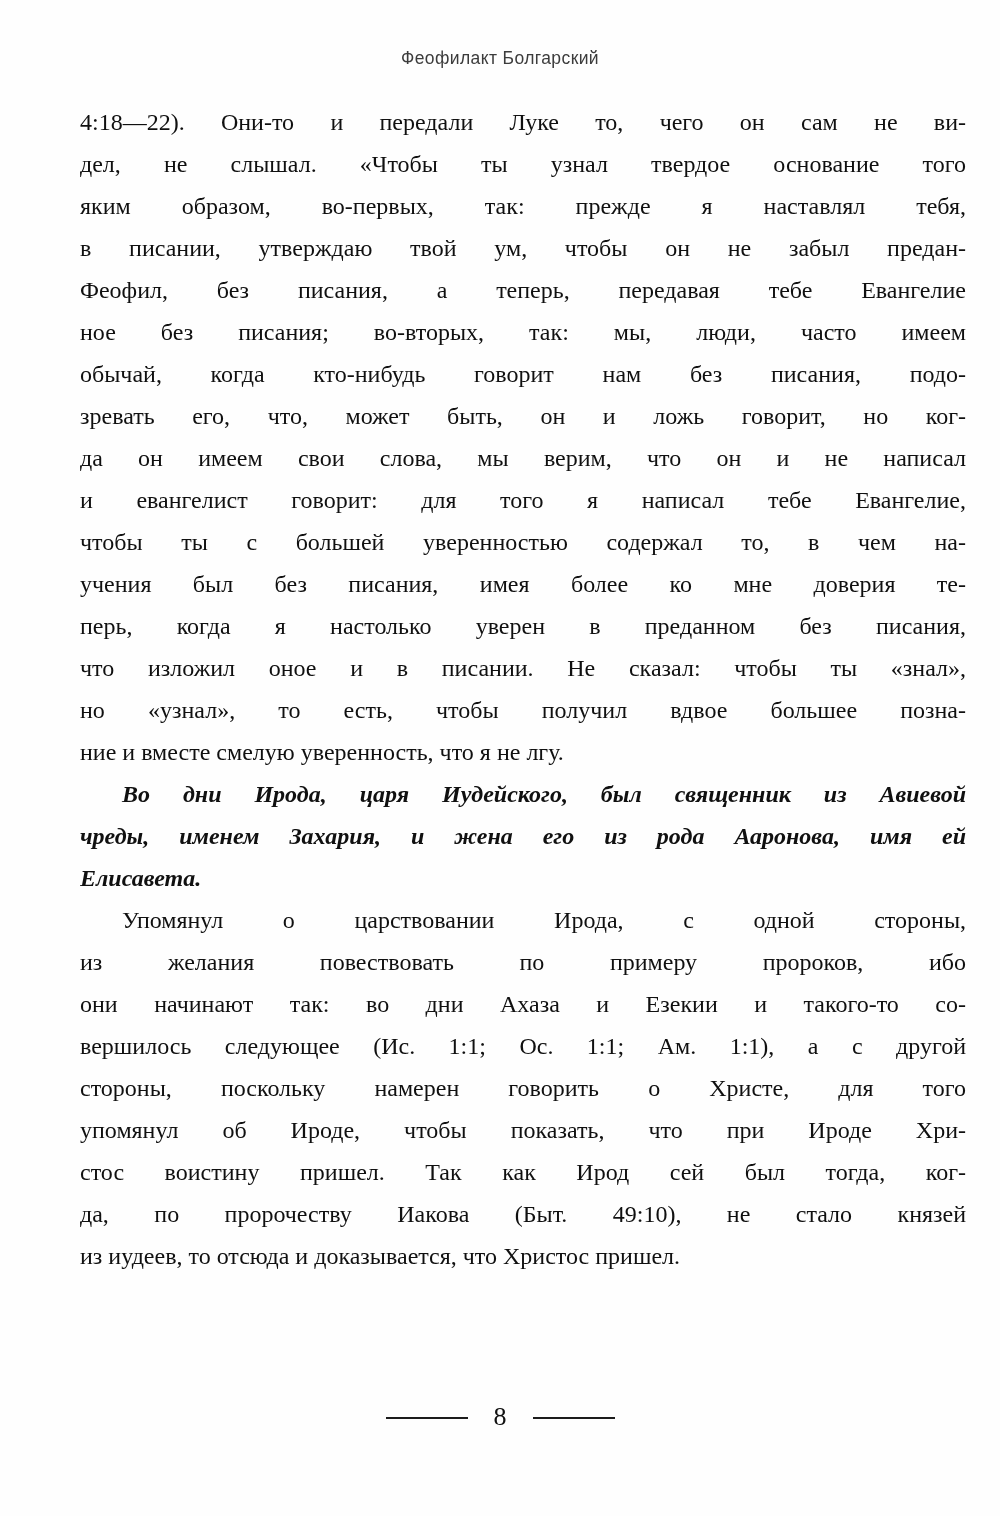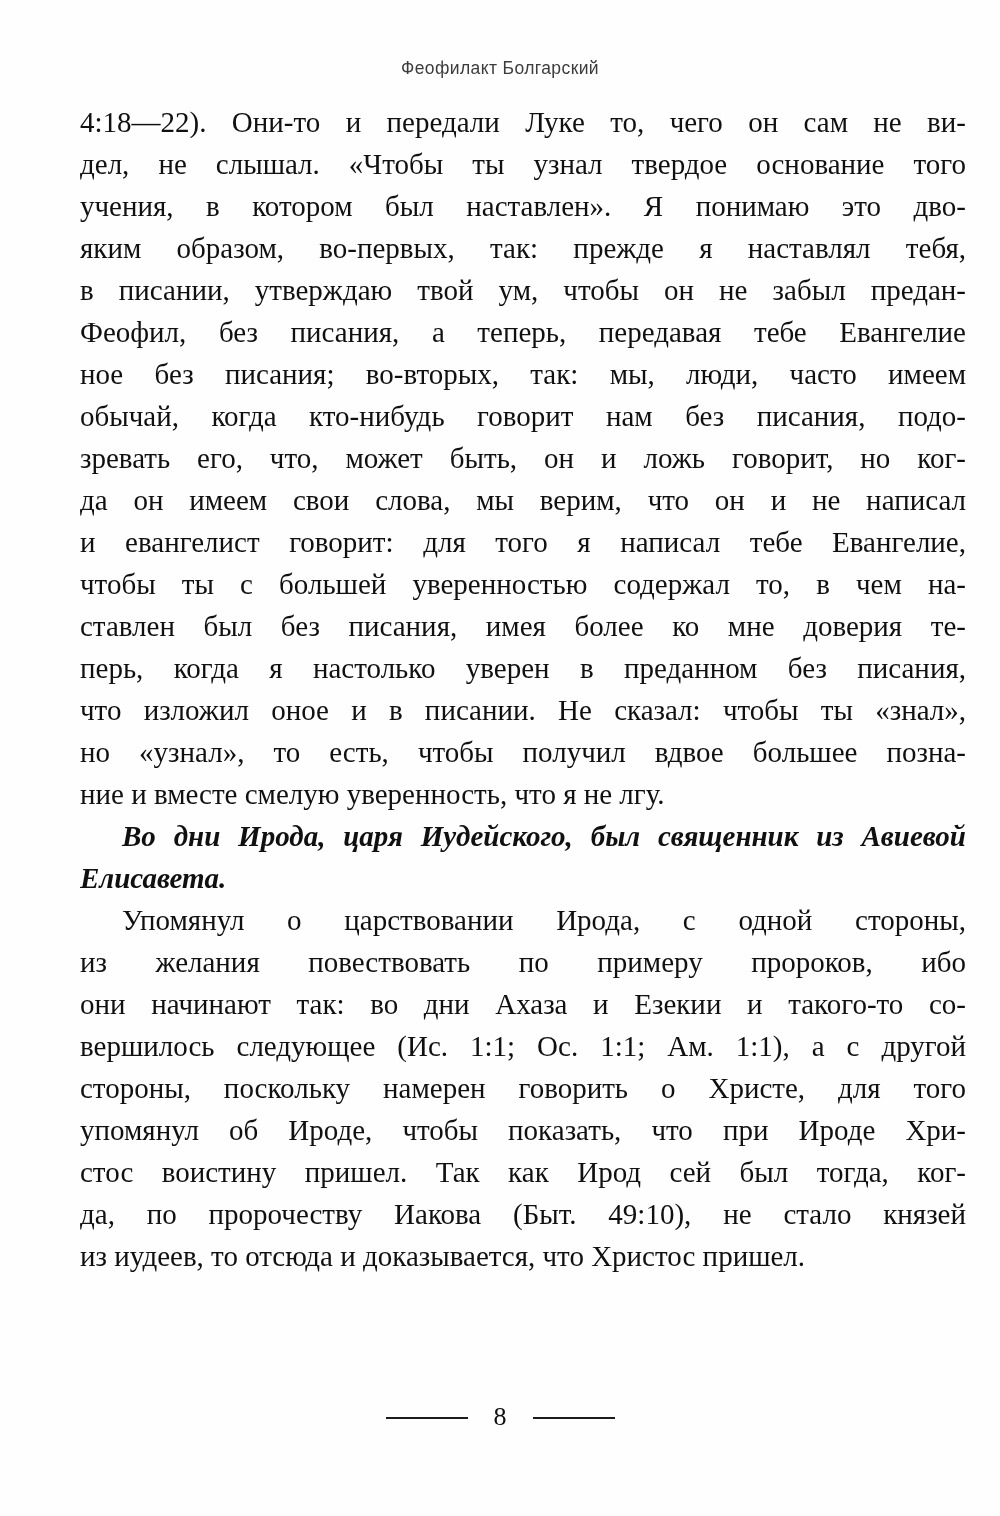--- a/index.html
+++ b/index.html
@@ -12,21 +12,21 @@
     width: 1000px;
     height: 1516px;
     margin: 0 auto;
     background: #fefefe;
     overflow: hidden;
     font-family: "Liberation Serif", serif;
     color: #101010;
   }
   .running-header {
     position: absolute;
-    top: 58px;
+    top: 48px;
     left: 0;
     width: 100%;
     text-align: center;
     font-family: "Liberation Sans", sans-serif;
     font-size: 17.5px;
     letter-spacing: 0.4px;
     color: #3c3c3c;
   }
   .text-block {
     position: absolute;
@@ -37,21 +37,21 @@
   .paragraph {
     margin: 0;
   }
   .paragraph.spaced {
   }
   .paragraph.italic {
     font-style: italic;
     font-weight: bold;
   }
   .line {
-    font-size: 29px;
+    font-size: 24px;
     line-height: 42px;
     height: 42px;
     white-space: normal;
     text-align: justify;
     text-align-last: justify;
     overflow: hidden;
   }
   .line.last {
     text-align: left;
     text-align-last: left;
@@ -87,38 +87,38 @@
 <body>
 
 <div class="page">
 
   <div class="running-header">Феофилакт Болгарский</div>
 
   <div class="text-block" id="text-block">
       <div class="paragraph normal">
         <div class="line">4:18—22). Они-то и передали Луке то, чего он сам не ви-</div>
         <div class="line">дел, не слышал. «Чтобы ты узнал твердое основание того</div>
-        <div class="line">учения, в котором был наставлен». Я понимаю это дво-</div>
         <div class="line">яким образом, во-первых, так: прежде я наставлял тебя,</div>
         <div class="line">в писании, утверждаю твой ум, чтобы он не забыл предан-</div>
         <div class="line">Феофил, без писания, а теперь, передавая тебе Евангелие</div>
         <div class="line">ное без писания; во-вторых, так: мы, люди, часто имеем</div>
         <div class="line">обычай, когда кто-нибудь говорит нам без писания, подо-</div>
         <div class="line">зревать его, что, может быть, он и ложь говорит, но ког-</div>
         <div class="line">да он имеем свои слова, мы верим, что он и не написал</div>
         <div class="line">и евангелист говорит: для того я написал тебе Евангелие,</div>
         <div class="line">чтобы ты с большей уверенностью содержал то, в чем на-</div>
-        <div class="line">ставлен был без писания, имея более ко мне доверия те-</div>
+        <div class="line">учения был без писания, имея более ко мне доверия те-</div>
         <div class="line">перь, когда я настолько уверен в преданном без писания,</div>
         <div class="line">что изложил оное и в писании. Не сказал: чтобы ты «знал»,</div>
         <div class="line">но «узнал», то есть, чтобы получил вдвое большее позна-</div>
         <div class="line last">ние и вместе смелую уверенность, что я не лгу.</div>
       </div>
       <div class="paragraph italic spaced">
         <div class="line indent">Во дни Ирода, царя Иудейского, был священник из Авиевой</div>
+        <div class="line">чреды, именем Захария, и жена его из рода Ааронова, имя ей</div>
         <div class="line last">Елисавета.</div>
       </div>
       <div class="paragraph normal">
         <div class="line indent">Упомянул о царствовании Ирода, с одной стороны,</div>
         <div class="line">из желания повествовать по примеру пророков, ибо</div>
         <div class="line">они начинают так: во дни Ахаза и Езекии и такого-то со-</div>
         <div class="line">вершилось следующее (Ис. 1:1; Ос. 1:1; Ам. 1:1), а с другой</div>
         <div class="line">стороны, поскольку намерен говорить о Христе, для того</div>
         <div class="line">упомянул об Ироде, чтобы показать, что при Ироде Хри-</div>
         <div class="line">стос воистину пришел. Так как Ирод сей был тогда, ког-</div>

